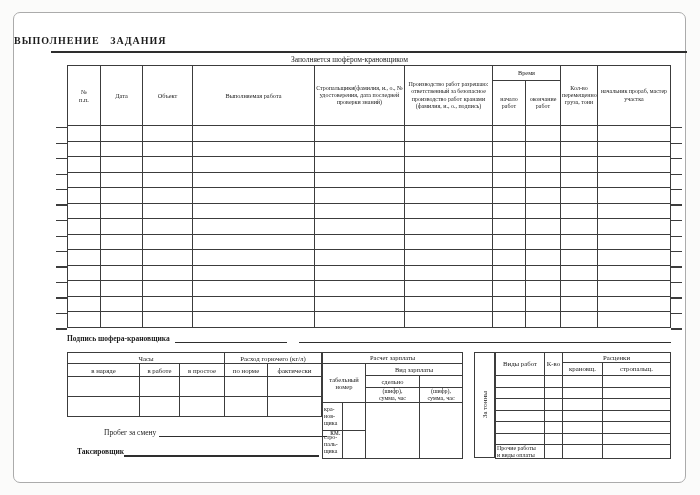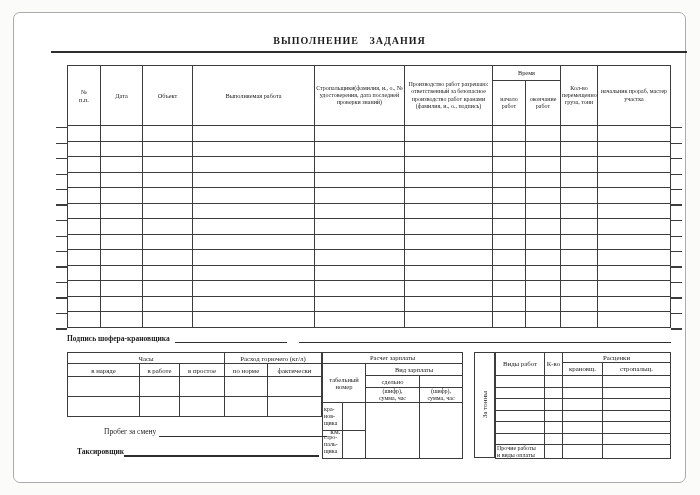--- a/index.html
+++ b/index.html
@@ -9,21 +9,21 @@
     font-family:"Liberation Serif","DejaVu Serif",serif;
     color:#1c1c1c;
     -webkit-font-smoothing:antialiased;
   }
   .page{
     position:absolute;left:13px;top:12px;width:671px;height:469px;
     background:#ffffff;border:1px solid #ababab;border-radius:7px;
   }
   .abs{position:absolute;}
   .title{
-    left:0;right:0;top:22px;text-align:center;
+    left:0;right:0;top:22px;
     font-weight:bold;font-size:10px;letter-spacing:1px;word-spacing:7px;
   }
   .heavy-line{left:37px;top:38px;width:636px;height:2px;background:#2e2e2e;}
   .subtitle{left:0;right:0;top:42px;text-align:center;font-size:7.5px;}
 
   table{border-collapse:collapse;table-layout:fixed;}
   td{border:1px solid #3c3c3c;padding:0;vertical-align:middle;text-align:center;overflow:hidden;}
   .pre{white-space:pre-line;}
 
   
@@ -46,21 +46,21 @@
   .blank{display:inline-block;border-bottom:1px solid #2e2e2e;height:9px;}
   .b1{width:112px;margin:0 8px 0 5px;}
   .b2{flex:1;margin-left:4px;}
 
   
   .t-hours{left:53px;top:339px;width:254px;font-size:6.8px;}
   .t-hours .r1{height:11px;}
   .t-hours .r2{height:13px;}
   .t-hours .dr{height:20px;}
 
-  .mileage{left:90px;top:414px;font-size:7.5px;display:flex;align-items:flex-start;white-space:nowrap;}
+  .mileage{left:90px;top:414px;font-size:7.5px;display:flex;align-items:center;white-space:nowrap;}
   .b3{width:168px;margin:0 3px;}
   .taxi{left:63px;top:434px;font-size:7.5px;font-weight:bold;display:flex;white-space:nowrap;}
   .b4{width:195px;border-bottom:2px solid #2e2e2e;height:8px;}
 
   
   .t-salary{left:308px;top:339px;width:140px;font-size:6.5px;line-height:1.1;}
   .t-salary .r-head{height:11px;}
   .t-salary .r-type{height:12px;}
   .t-salary .r-sd{height:12px;}
   .t-salary .r-ciph{height:15px;font-size:6px;}
@@ -82,20 +82,21 @@
   .t-rates .rlast{height:14px;}
   .other-cell{font-size:6px;text-align:left;padding-left:1px;line-height:1.1;}
 </style>
 </head>
 <body>
 
 <div class="page">
 
   <div class="abs title">ВЫПОЛНЕНИЕ ЗАДАНИЯ</div>
   <div class="abs heavy-line"></div>
+  <div class="abs subtitle">Заполняется шофёром-крановщиком</div>
 
   <table class="abs main-t">
     <colgroup>
       <col style="width:33px">
         <col style="width:42px">
         <col style="width:50px">
       <col style="width:122px">
         <col style="width:90px">
         <col style="width:88px">
       <col style="width:33px">

